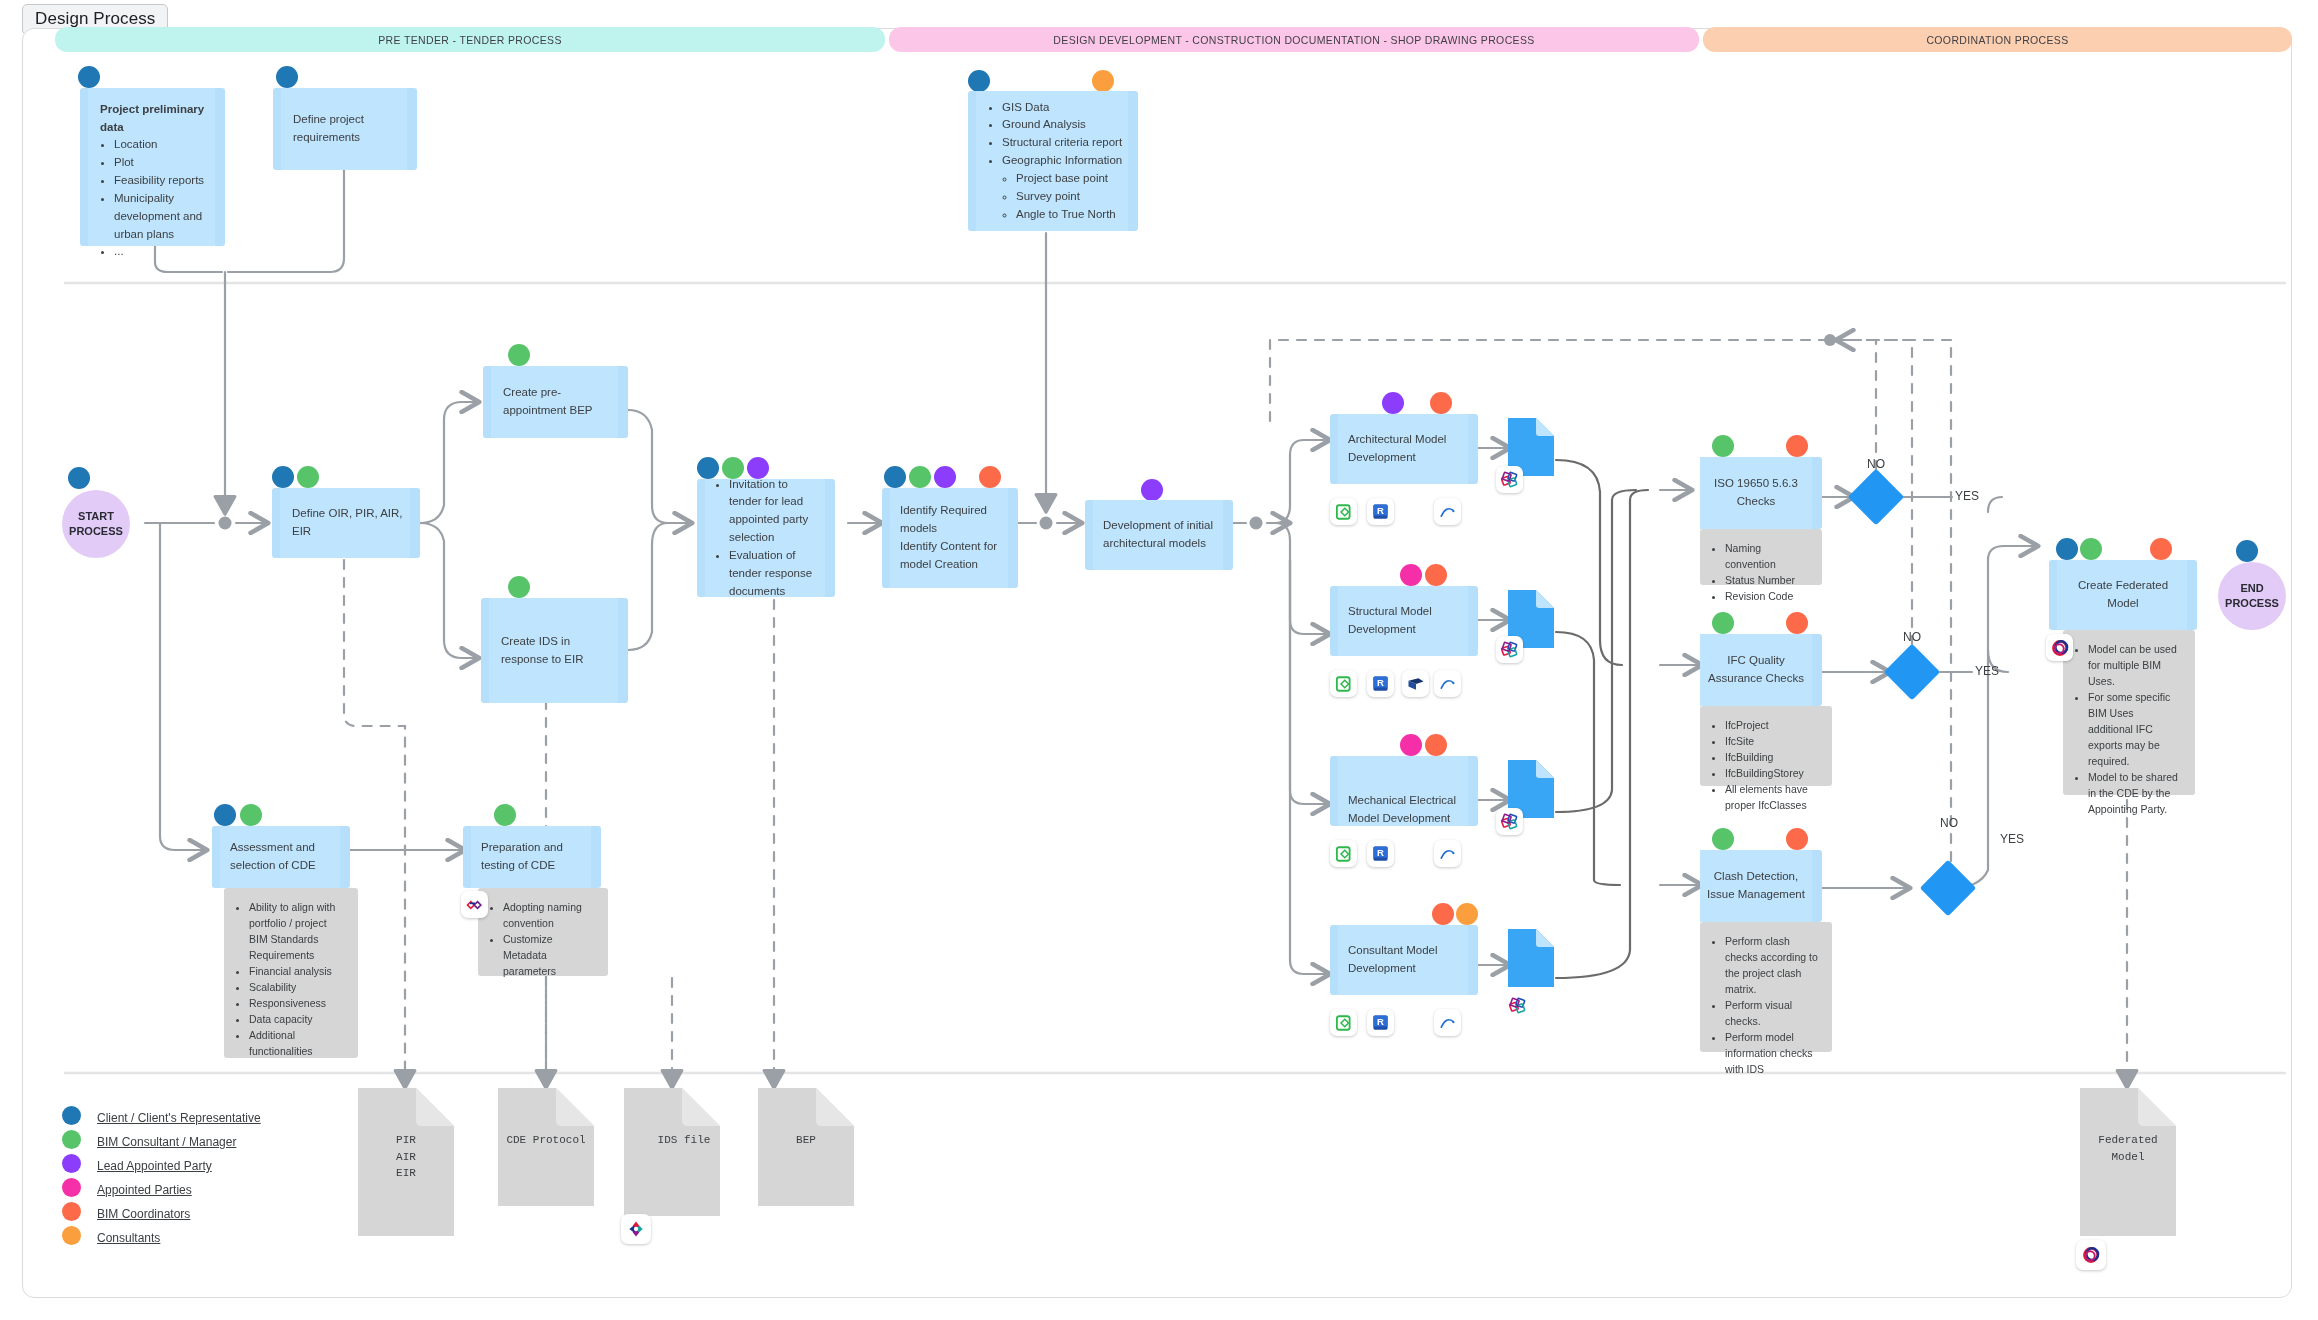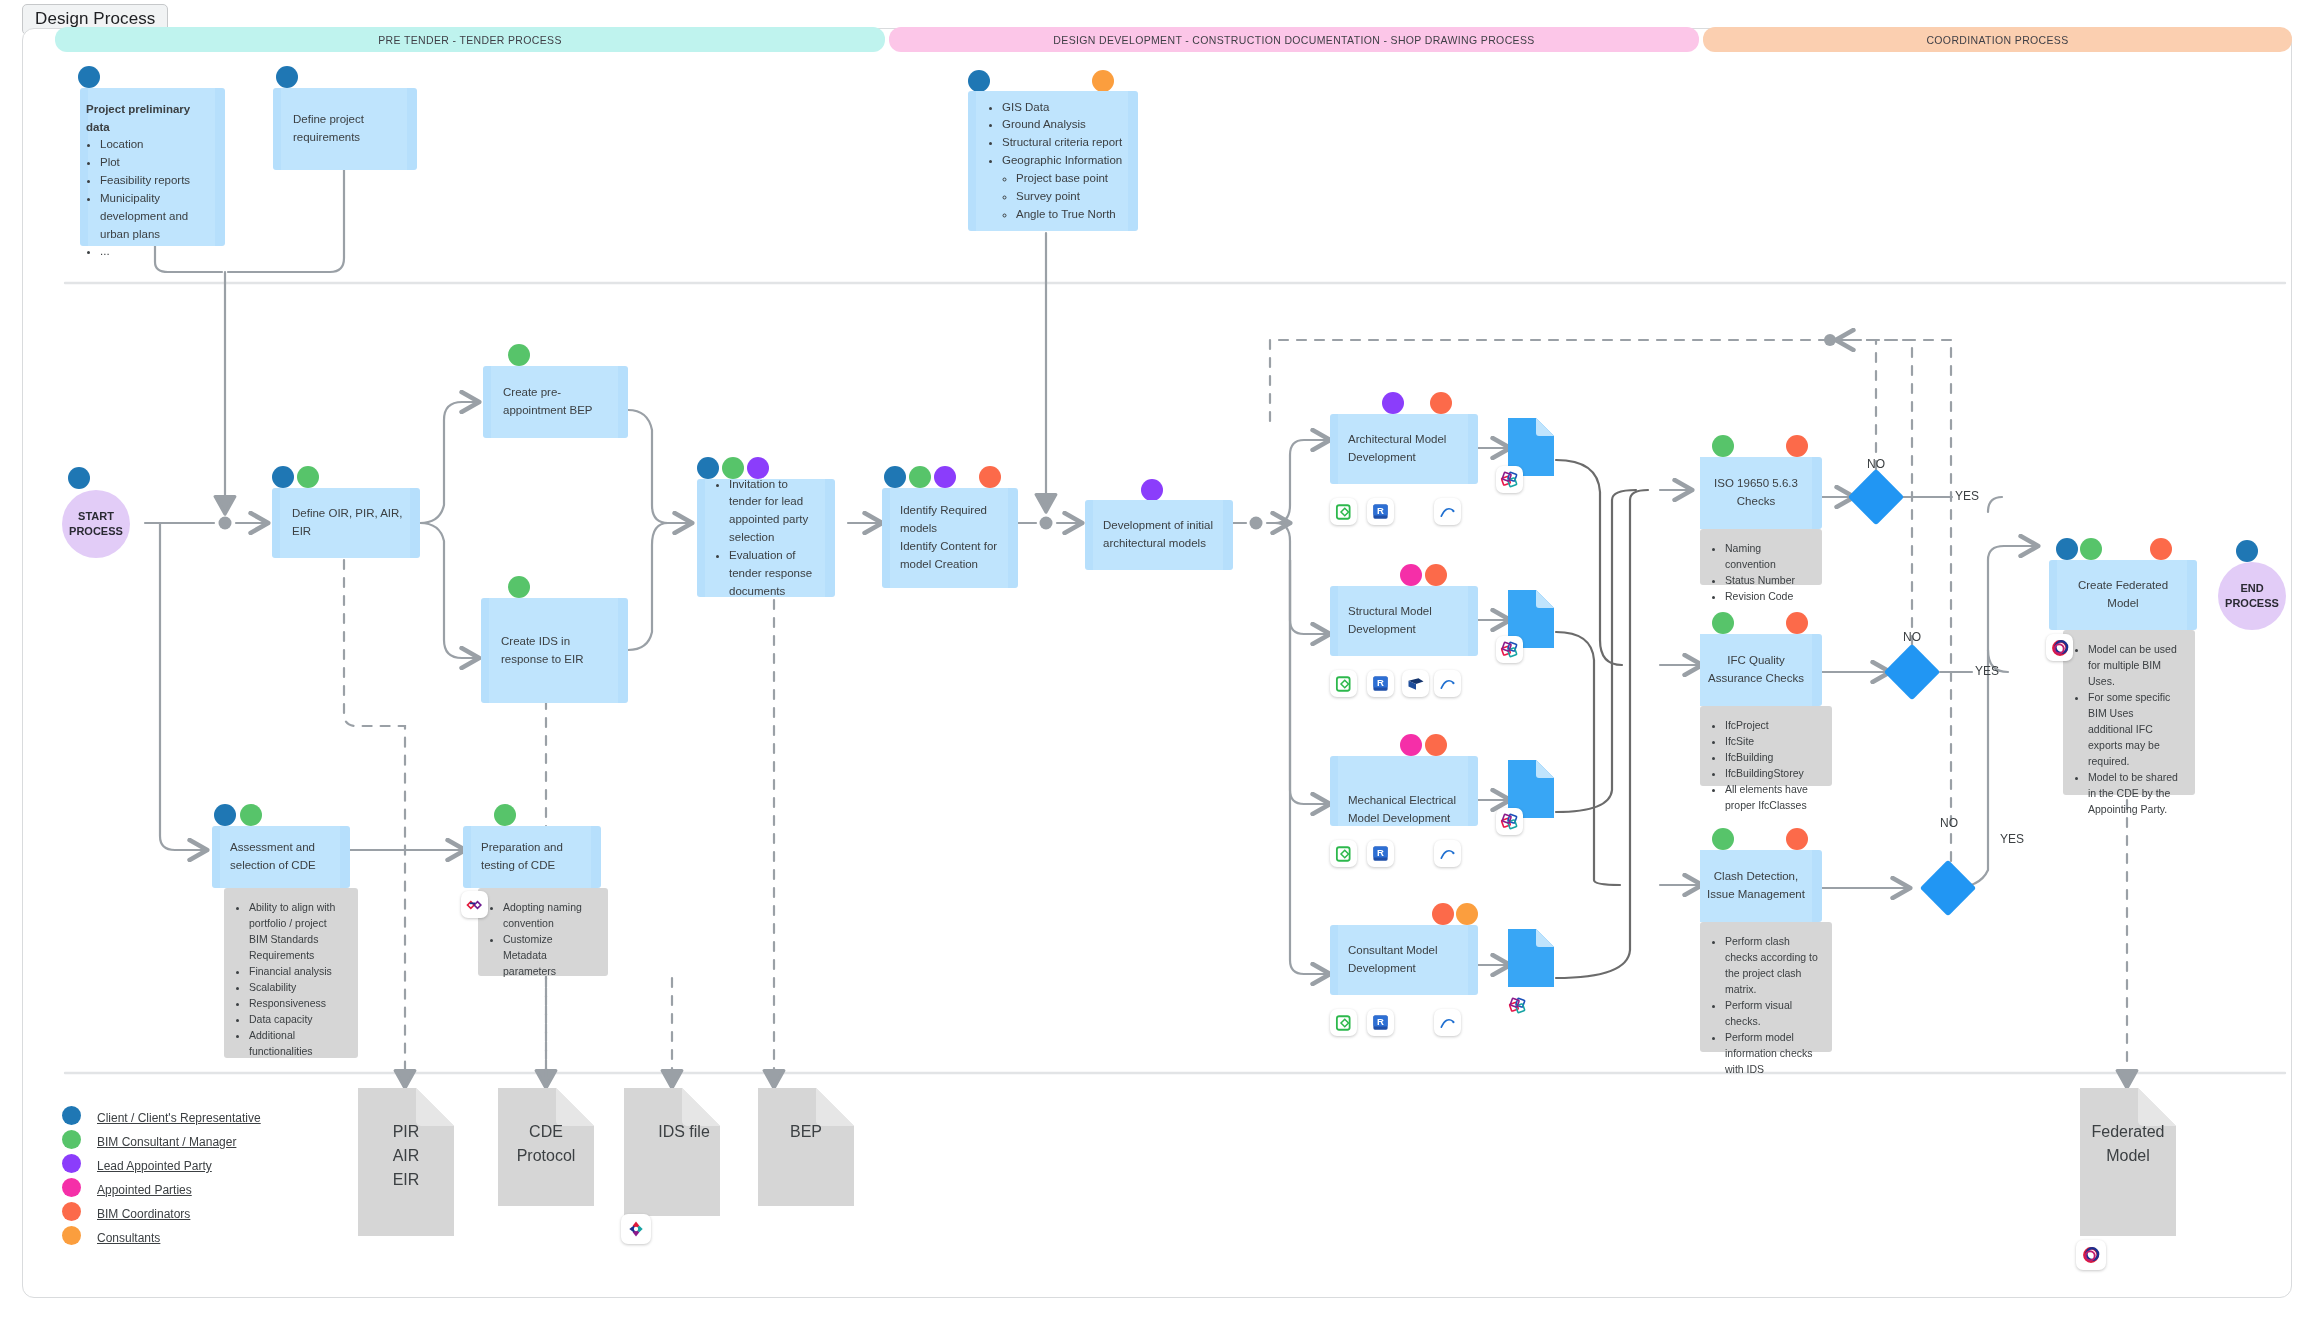--- a/index.html
+++ b/index.html
@@ -86,22 +86,22 @@
     transform:rotate(45deg); border-radius:3px;
   }
   .dlabel { position:absolute; font-size:12px; color:#3c4043; }
 
   
   .mfile { position:absolute; width:46px; height:58px; }
 
   
   .doc { position:absolute; }
   .doc .dtext {
-    position:absolute; left:0; right:0; top:32px; text-align:center;
-    font-size:16px; line-height:1.5; color:#3c4043;
+    position:absolute; left:0; right:0; top:44px; text-align:center;
+    font-size:11px; line-height:1.5; color:#3c4043;font-family:Liberation Mono, monospace;
   }
 
   
   .tile {
     position:absolute; width:27px; height:27px; background:#fff;
     border-radius:7px; box-shadow:0 1px 3px rgba(0,0,0,.22);
     display:flex; align-items:center; justify-content:center;
   }
   .tile.plain { box-shadow:none; background:transparent; }
 
@@ -229,21 +229,21 @@
 
   <div class="banner pre">PRE TENDER - TENDER PROCESS</div>
   <div class="banner dd">DESIGN DEVELOPMENT - CONSTRUCTION DOCUMENTATION - SHOP DRAWING PROCESS</div>
   <div class="banner coord">COORDINATION PROCESS</div>
 
   <div class="dot d-client" style="left:78px; top:66px;"></div>
   <div class="pbox" style="left:80px; top:88px; width:145px; height:158px;">
     <div class="lines ln-l"></div>
       <div class="lines ln-r"></div>
     <div class="inner"></div>
-    <div class="txt" style="padding-left:6px;margin-top:28px;">
+    <div class="txt" style="padding-left:20px;margin-top:28px;">
       <div style="font-weight:700;">Project preliminary data</div>
       <ul>
         <li>Location</li>
         <li>Plot</li>
         <li>Feasibility reports</li>
         <li>Municipality development and urban plans</li>
         <li>...</li>
       </ul>
     </div>
   </div>

